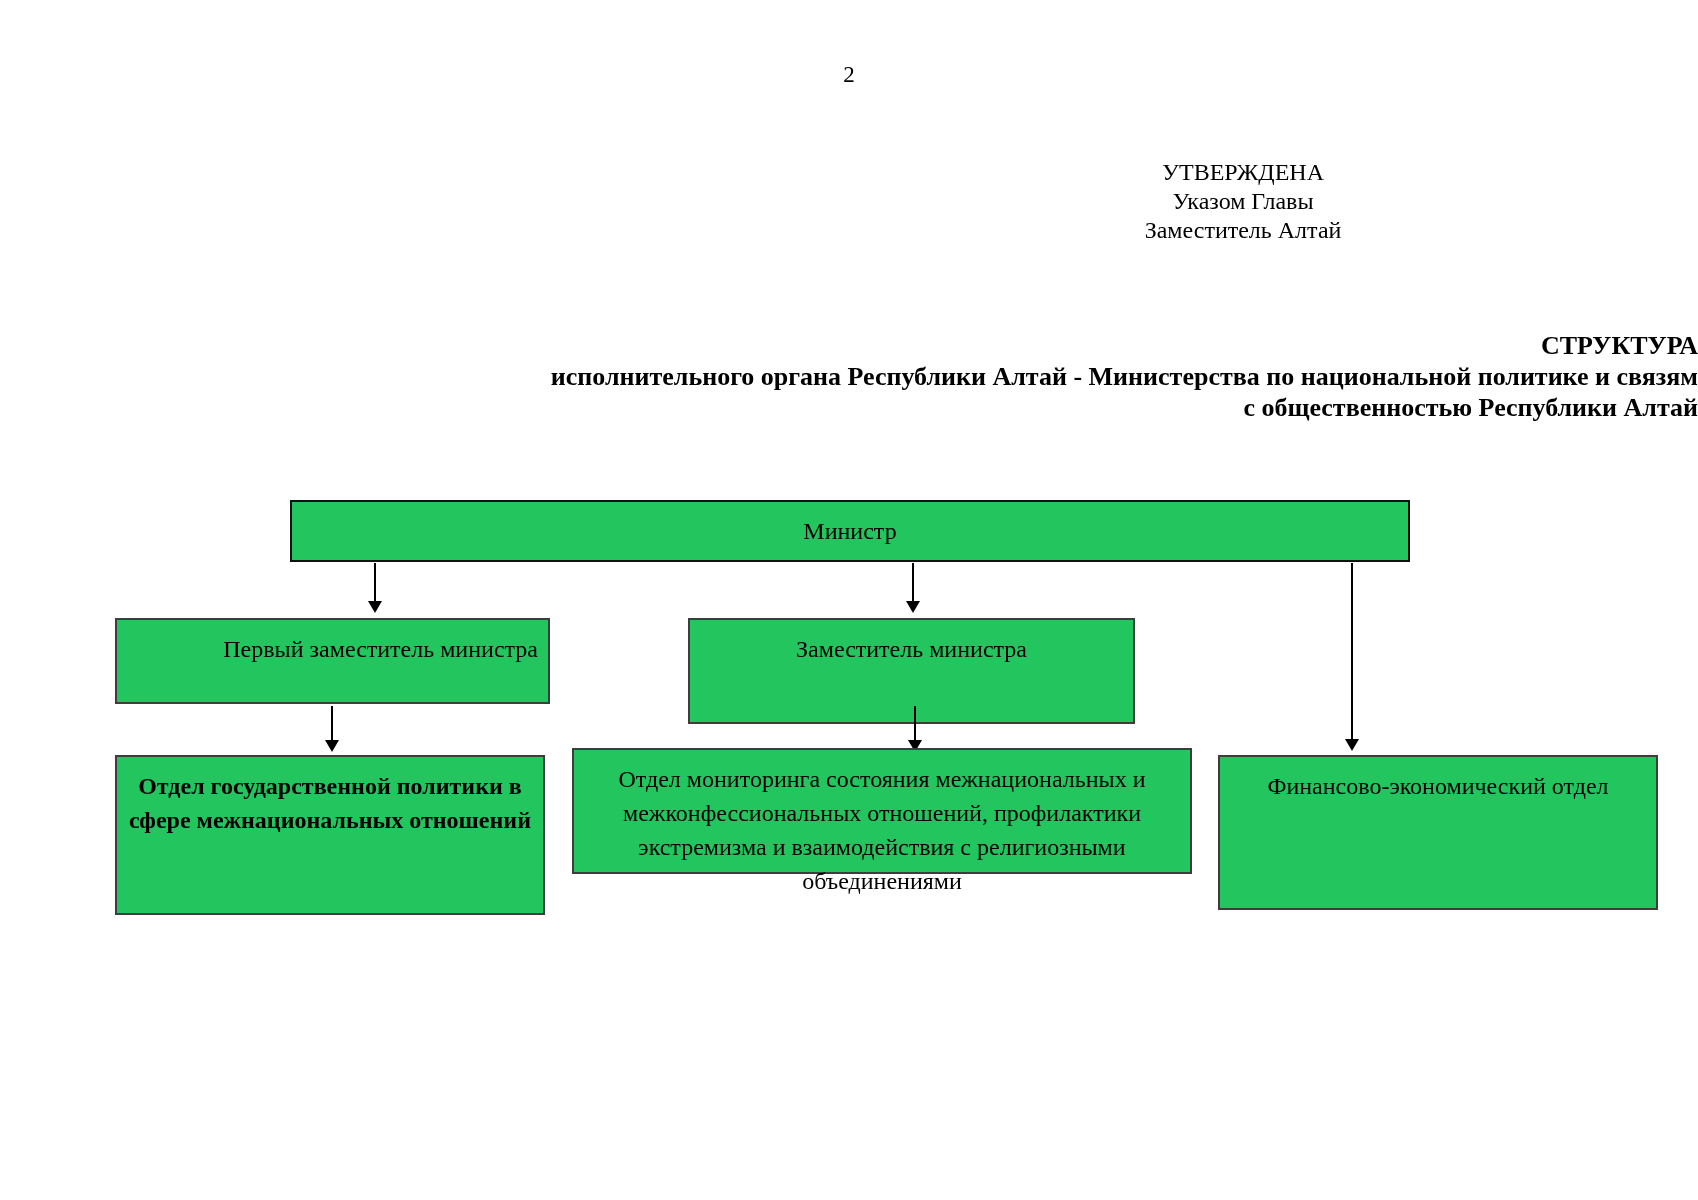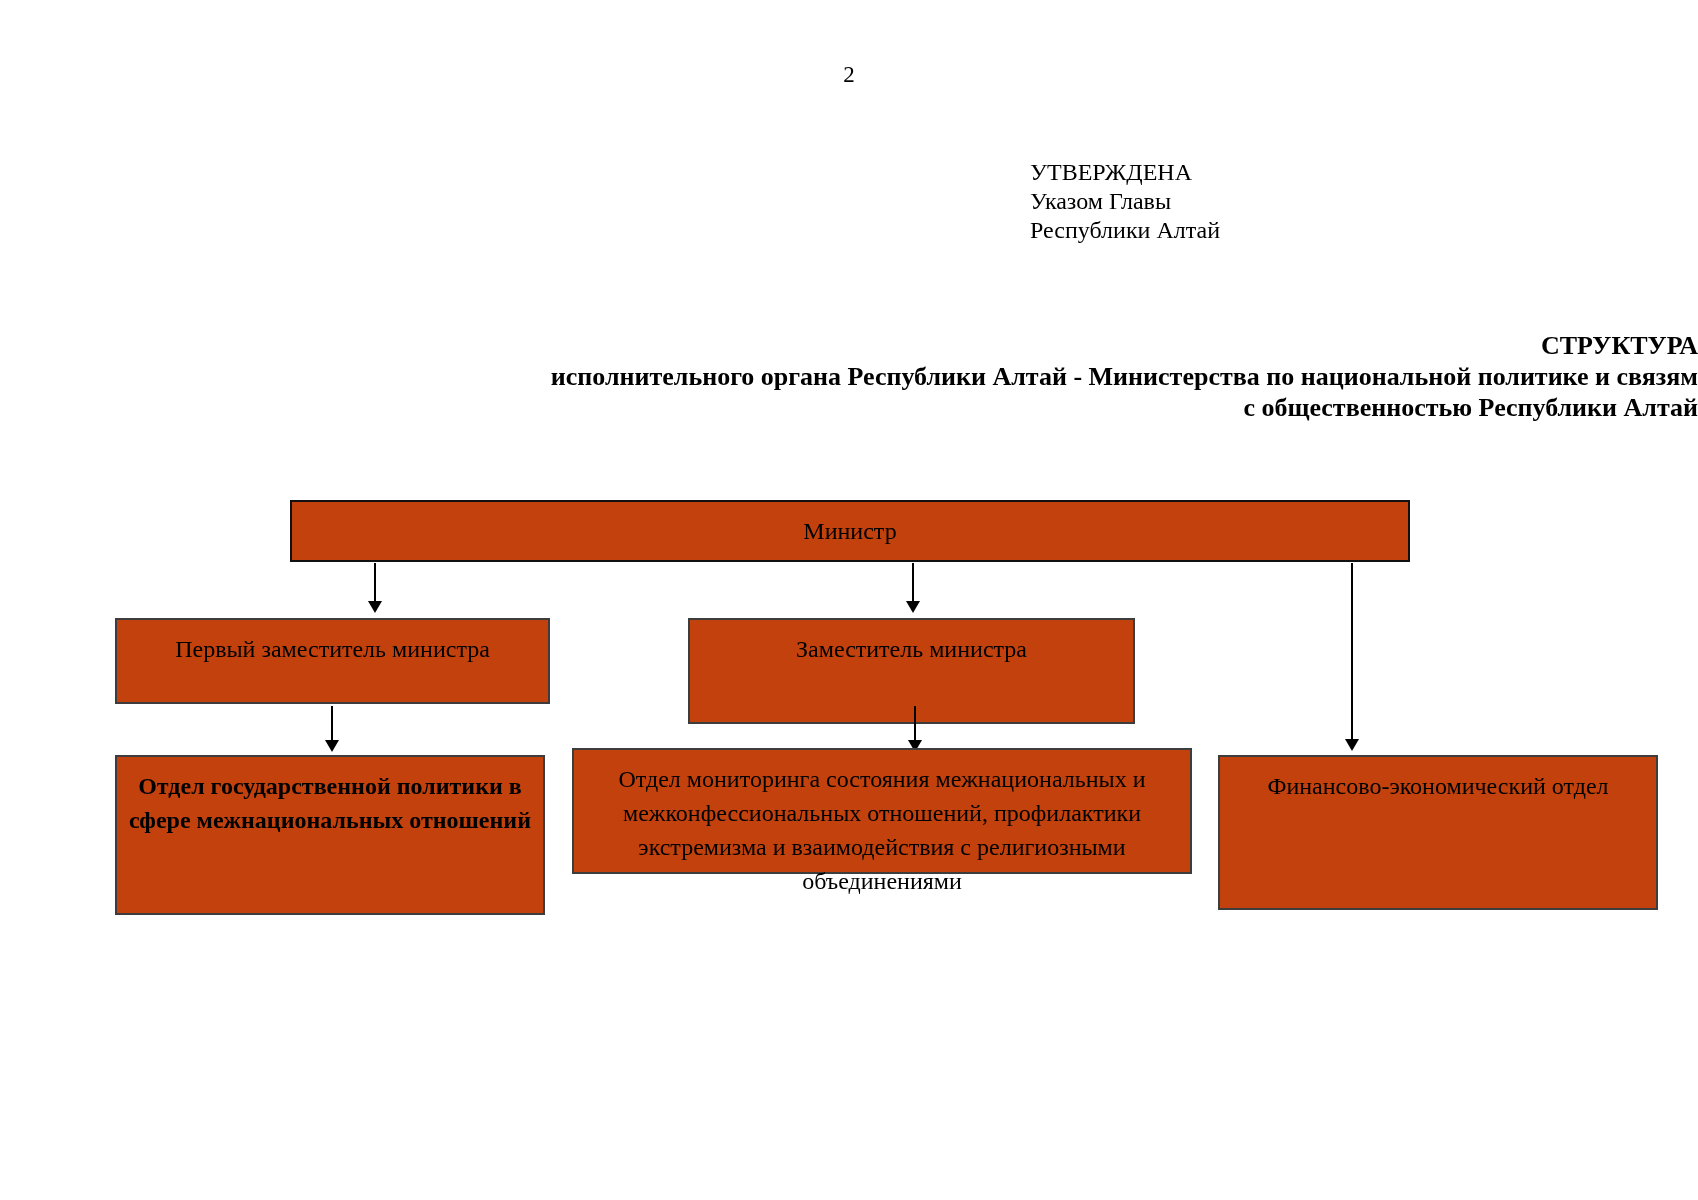--- a/index.html
+++ b/index.html
@@ -7,29 +7,29 @@
     width: 1698px; height: 1200px; position: relative;
     font-family: "Liberation Serif", "DejaVu Serif", serif;
     color: #000;
   }
   .abs { position: absolute; }
   .page-number {
     top: 62px; left: 0; width: 1698px; text-align: center;
     font-size: 23px;
   }
   .approval {
-    top: 158px; left: 1030px; width: 426px; text-align: left;
+    top: 158px; left: 1030px; width: 426px; text-align: center;
     font-size: 24px; line-height: 29px;
   }
   .title-block {
     top: 330px; left: 0; width: 1698px; text-align: right;
     font-size: 26px; font-weight: 700; line-height: 31px;
   }
   .box {
-    position: absolute; background: #c2410c;
+    position: absolute; background: #22c55e;
     border: 2px solid #3d3d3d;
     text-align: center; font-size: 24px; line-height: 34px;
     box-sizing: border-box;
   }
   .box.minister-box {
     border: 2px solid #111;
     display: flex; align-items: center; justify-content: center;
   }
   .box .label { padding: 12px 10px 0 10px; }
   .box.minister-box .label { padding: 0; }
@@ -44,21 +44,21 @@
   }
 </style>
 </head>
 <body>
 
 <div class="abs page-number">2</div>
 
 <div class="abs approval">
   <div>УТВЕРЖДЕНА</div>
   <div>Указом Главы</div>
-  <div>Республики Алтай</div>
+  <div>Заместитель Алтай</div>
 </div>
 
 <div class="abs title-block">
   <div>СТРУКТУРА</div>
   <div>исполнительного органа Республики Алтай - Министерства по национальной политике и связям</div>
   <div>с общественностью Республики Алтай</div>
 </div>
 
 <div>
 
@@ -72,21 +72,21 @@
   </div>
   <div class="arrow" style="left:913px; top:563px; height:50px;">
     <div class="shaft"></div>
     <div class="head"></div>
   </div>
   <div class="arrow" style="left:1352px; top:563px; height:188px;">
     <div class="shaft"></div>
     <div class="head"></div>
   </div>
 
-  <div class="box" style="left:115px; top:618px; width:435px; height:86px;">
+  <div class="box" style="left:115px; top:618px; width:435px; height:86px;text-align:right;">
     <div class="label">Первый заместитель министра</div>
   </div>
   <div class="box" style="left:688px; top:618px; width:447px; height:106px;">
     <div class="label">Заместитель министра</div>
   </div>
 
   <div class="arrow" style="left:332px; top:706px; height:46px;">
     <div class="shaft"></div>
     <div class="head"></div>
   </div>

